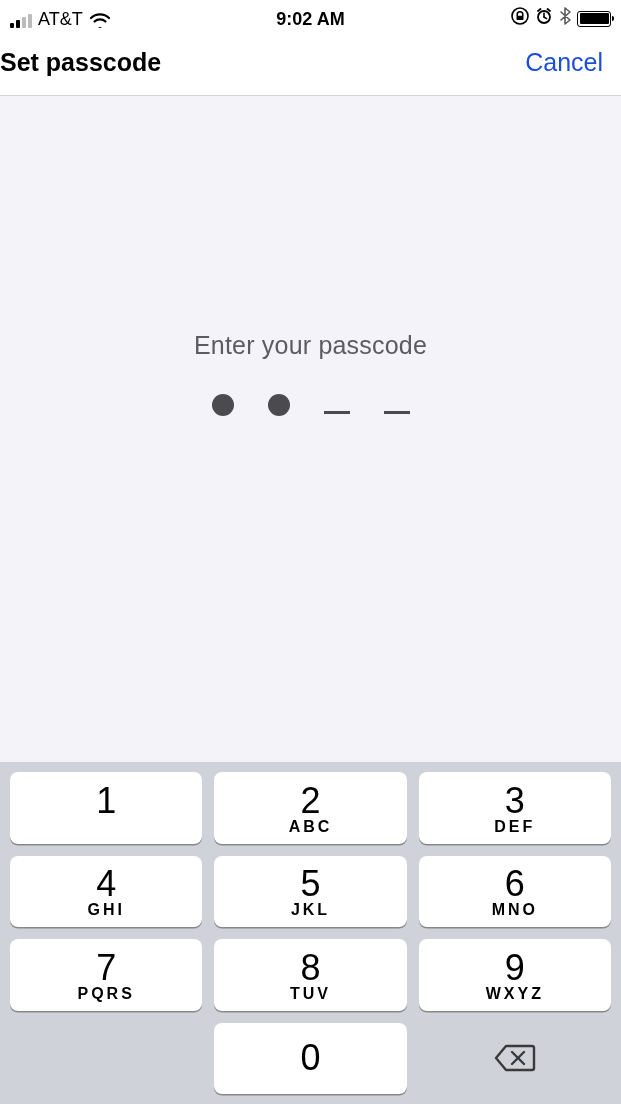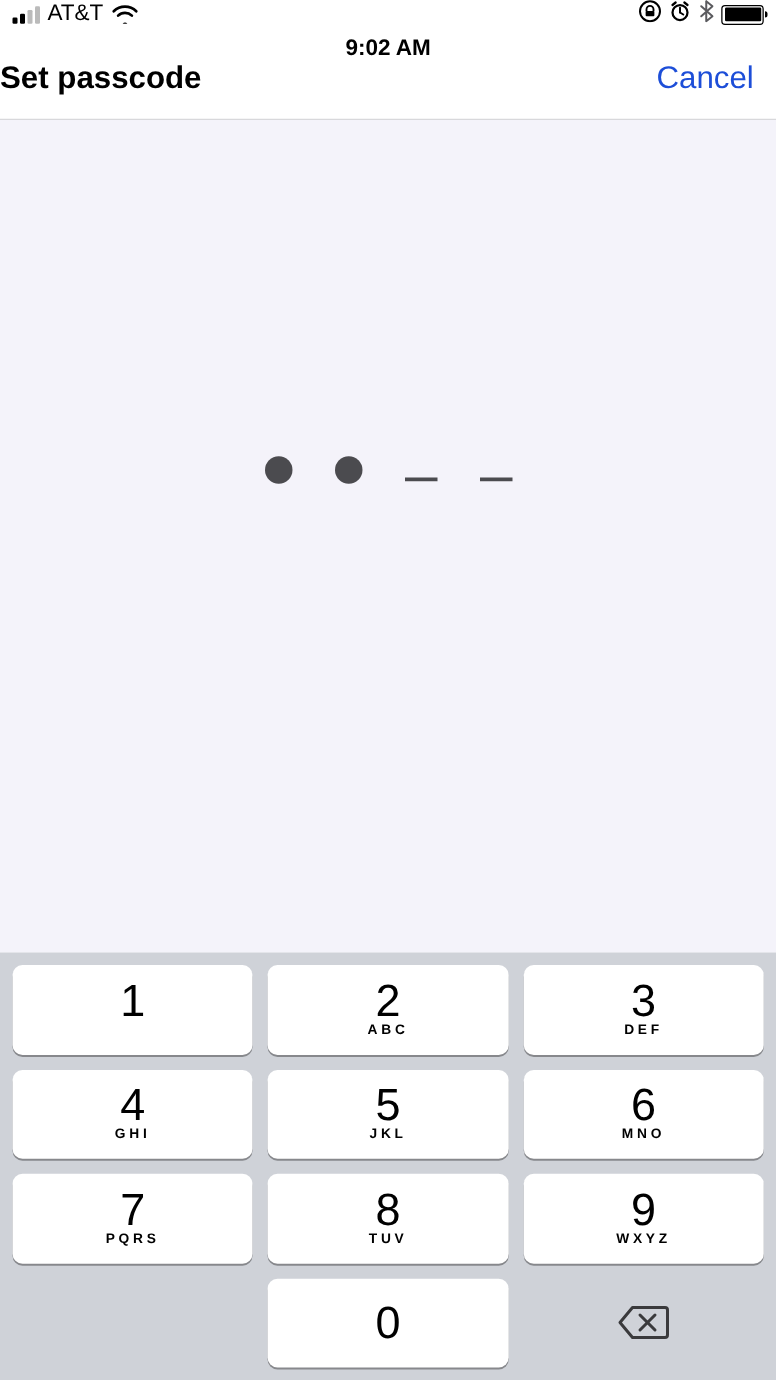--- a/index.html
+++ b/index.html
@@ -12,21 +12,21 @@
       height: 1104px;
       font-family: -apple-system, "Helvetica Neue", Helvetica, Arial, sans-serif;
       background: #fff;
       overflow: hidden;
       position: relative;
     }
     
     .status-bar {
       height: 30px;
       display: flex;
-      align-items: flex-start;
+      align-items: flex-end;
       justify-content: space-between;
       padding: 0 10px;
       font-size: 18px;
       font-weight: 600;
       color: #000;
     }
     .status-left {
       display: flex;
       align-items: center;
       gap: 6px;
@@ -166,21 +166,21 @@
       justify-content: center;
       position: relative;
     }
     .key-digit {
       font-size: 36px;
       font-weight: 400;
       color: #000;
       line-height: 1;
     }
     .key-letters {
-      font-size: 11px;
+      font-size: 16px;
       font-weight: 700;
       letter-spacing: 3px;
       color: #000;
       line-height: 1;
       margin-top: 0;
       height: 14px;
     }
     .key.no-letters .key-digit {
       margin-top: 0px;
     }
@@ -244,20 +244,21 @@
     </div>
   </div>
 </div>
 
 <div class="nav-bar">
   <div class="nav-title">Set passcode</div>
   <div class="nav-cancel">Cancel</div>
 </div>
 
 <div class="content">
+  <div class="prompt">Enter your passcode</div>
   <div class="dots" id="dots">
       <div class="dot-filled"></div>
       <div class="dot-filled"></div>
       <div class="dot-empty"></div>
       <div class="dot-empty"></div>
     </div>
 </div>
 
 <div class="keypad" id="keypad">
     <div class="key">

